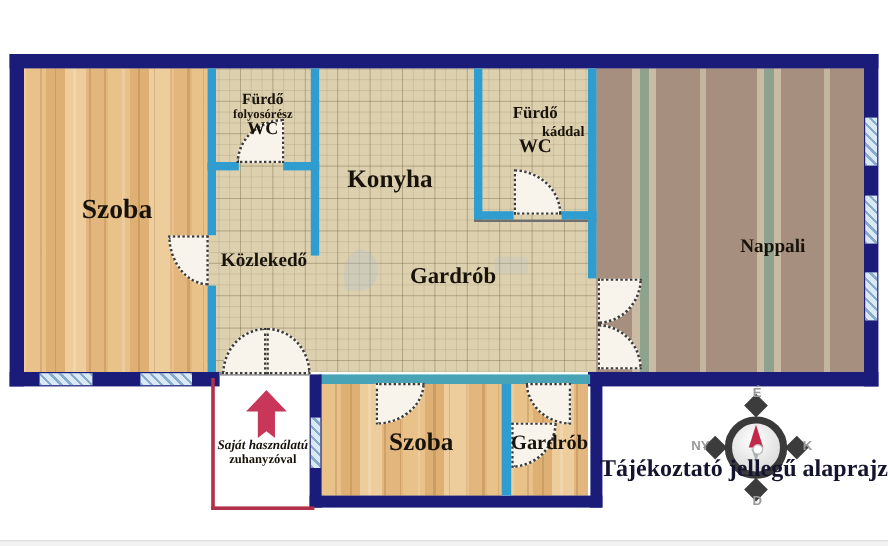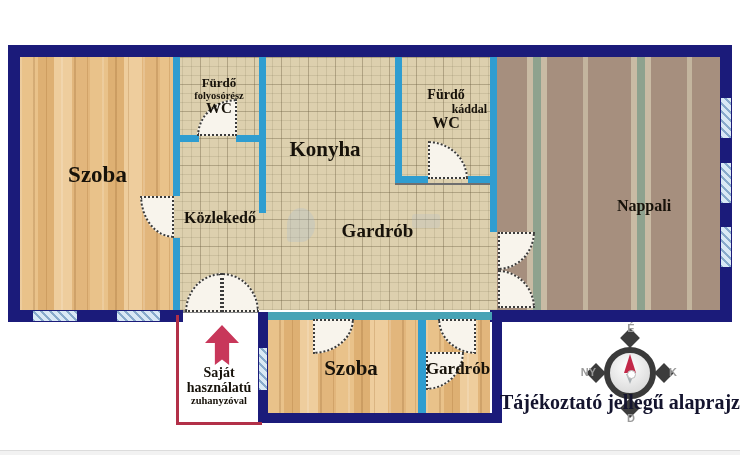--- a/index.html
+++ b/index.html
@@ -143,36 +143,36 @@
     <div style="font-size:16px;">WC</div>
   </div>
 
   <div class="abs lbl" style="left:574px;top:168px;width:140px;font-size:16px;margin-top:30px;">Nappali</div>
   <div class="abs lbl" style="left:172px;top:210px;width:96px;font-size:16px;">Közlekedő</div>
   <div class="abs lbl" style="left:330px;top:221px;width:95px;font-size:19px;">Gardrób</div>
   <div class="abs lbl" style="left:295px;top:357px;width:112px;font-size:21px;">Szoba</div>
   <div class="abs lbl" style="left:420px;top:360px;width:76px;font-size:17px;">Gardrób</div>
 
   <div class="abs lbl" style="left:174px;top:366px;width:90px;">
-    <div style="font-size:14px;">Saját használatú</div>
+    <div style="font-size:11px;font-style:italic;">Saját használatú</div>
     <div style="font-size:10.5px;">zuhanyzóval</div>
   </div>
 
   <div>
     <div class="abs spike" style="left:623px;top:331px;"></div>
     <div class="abs spike" style="left:623px;top:401px;"></div>
     <div class="abs spike" style="left:589px;top:366px;"></div>
     <div class="abs spike" style="left:657px;top:366px;"></div>
     <div class="abs ring" style="left:604px;top:347px;"></div>
     <div class="abs needle-up" style="left:624px;top:354px;"></div>
     <div class="abs needle-down" style="left:626px;top:374px;"></div>
     <div class="abs cdot" style="left:627px;top:370px;"></div>
     <div class="abs clabel" style="left:624px;top:322px;width:14px;text-align:center;">É</div>
     <div class="abs clabel" style="left:624px;top:412px;width:14px;text-align:center;">D</div>
     <div class="abs clabel" style="left:669px;top:366px;width:18px;">K</div>
-    <div class="abs clabel" style="left:576px;top:366px;width:20px;text-align:right;">NY</div>
+    <div class="abs clabel" style="left:576px;top:366px;width:20px;">NY</div>
   </div>
 
-  <div class="abs caption" style="left:500px;top:391px;">Tájékoztató jellegű alaprajz</div>
+  <div class="abs caption" style="left:500px;top:380px;">Tájékoztató jellegű alaprajz</div>
 
   <div class="abs page-bottom" style="left:0;top:450px;width:740px;height:5px;"></div>
 
 </div>
 
 </body></html>

